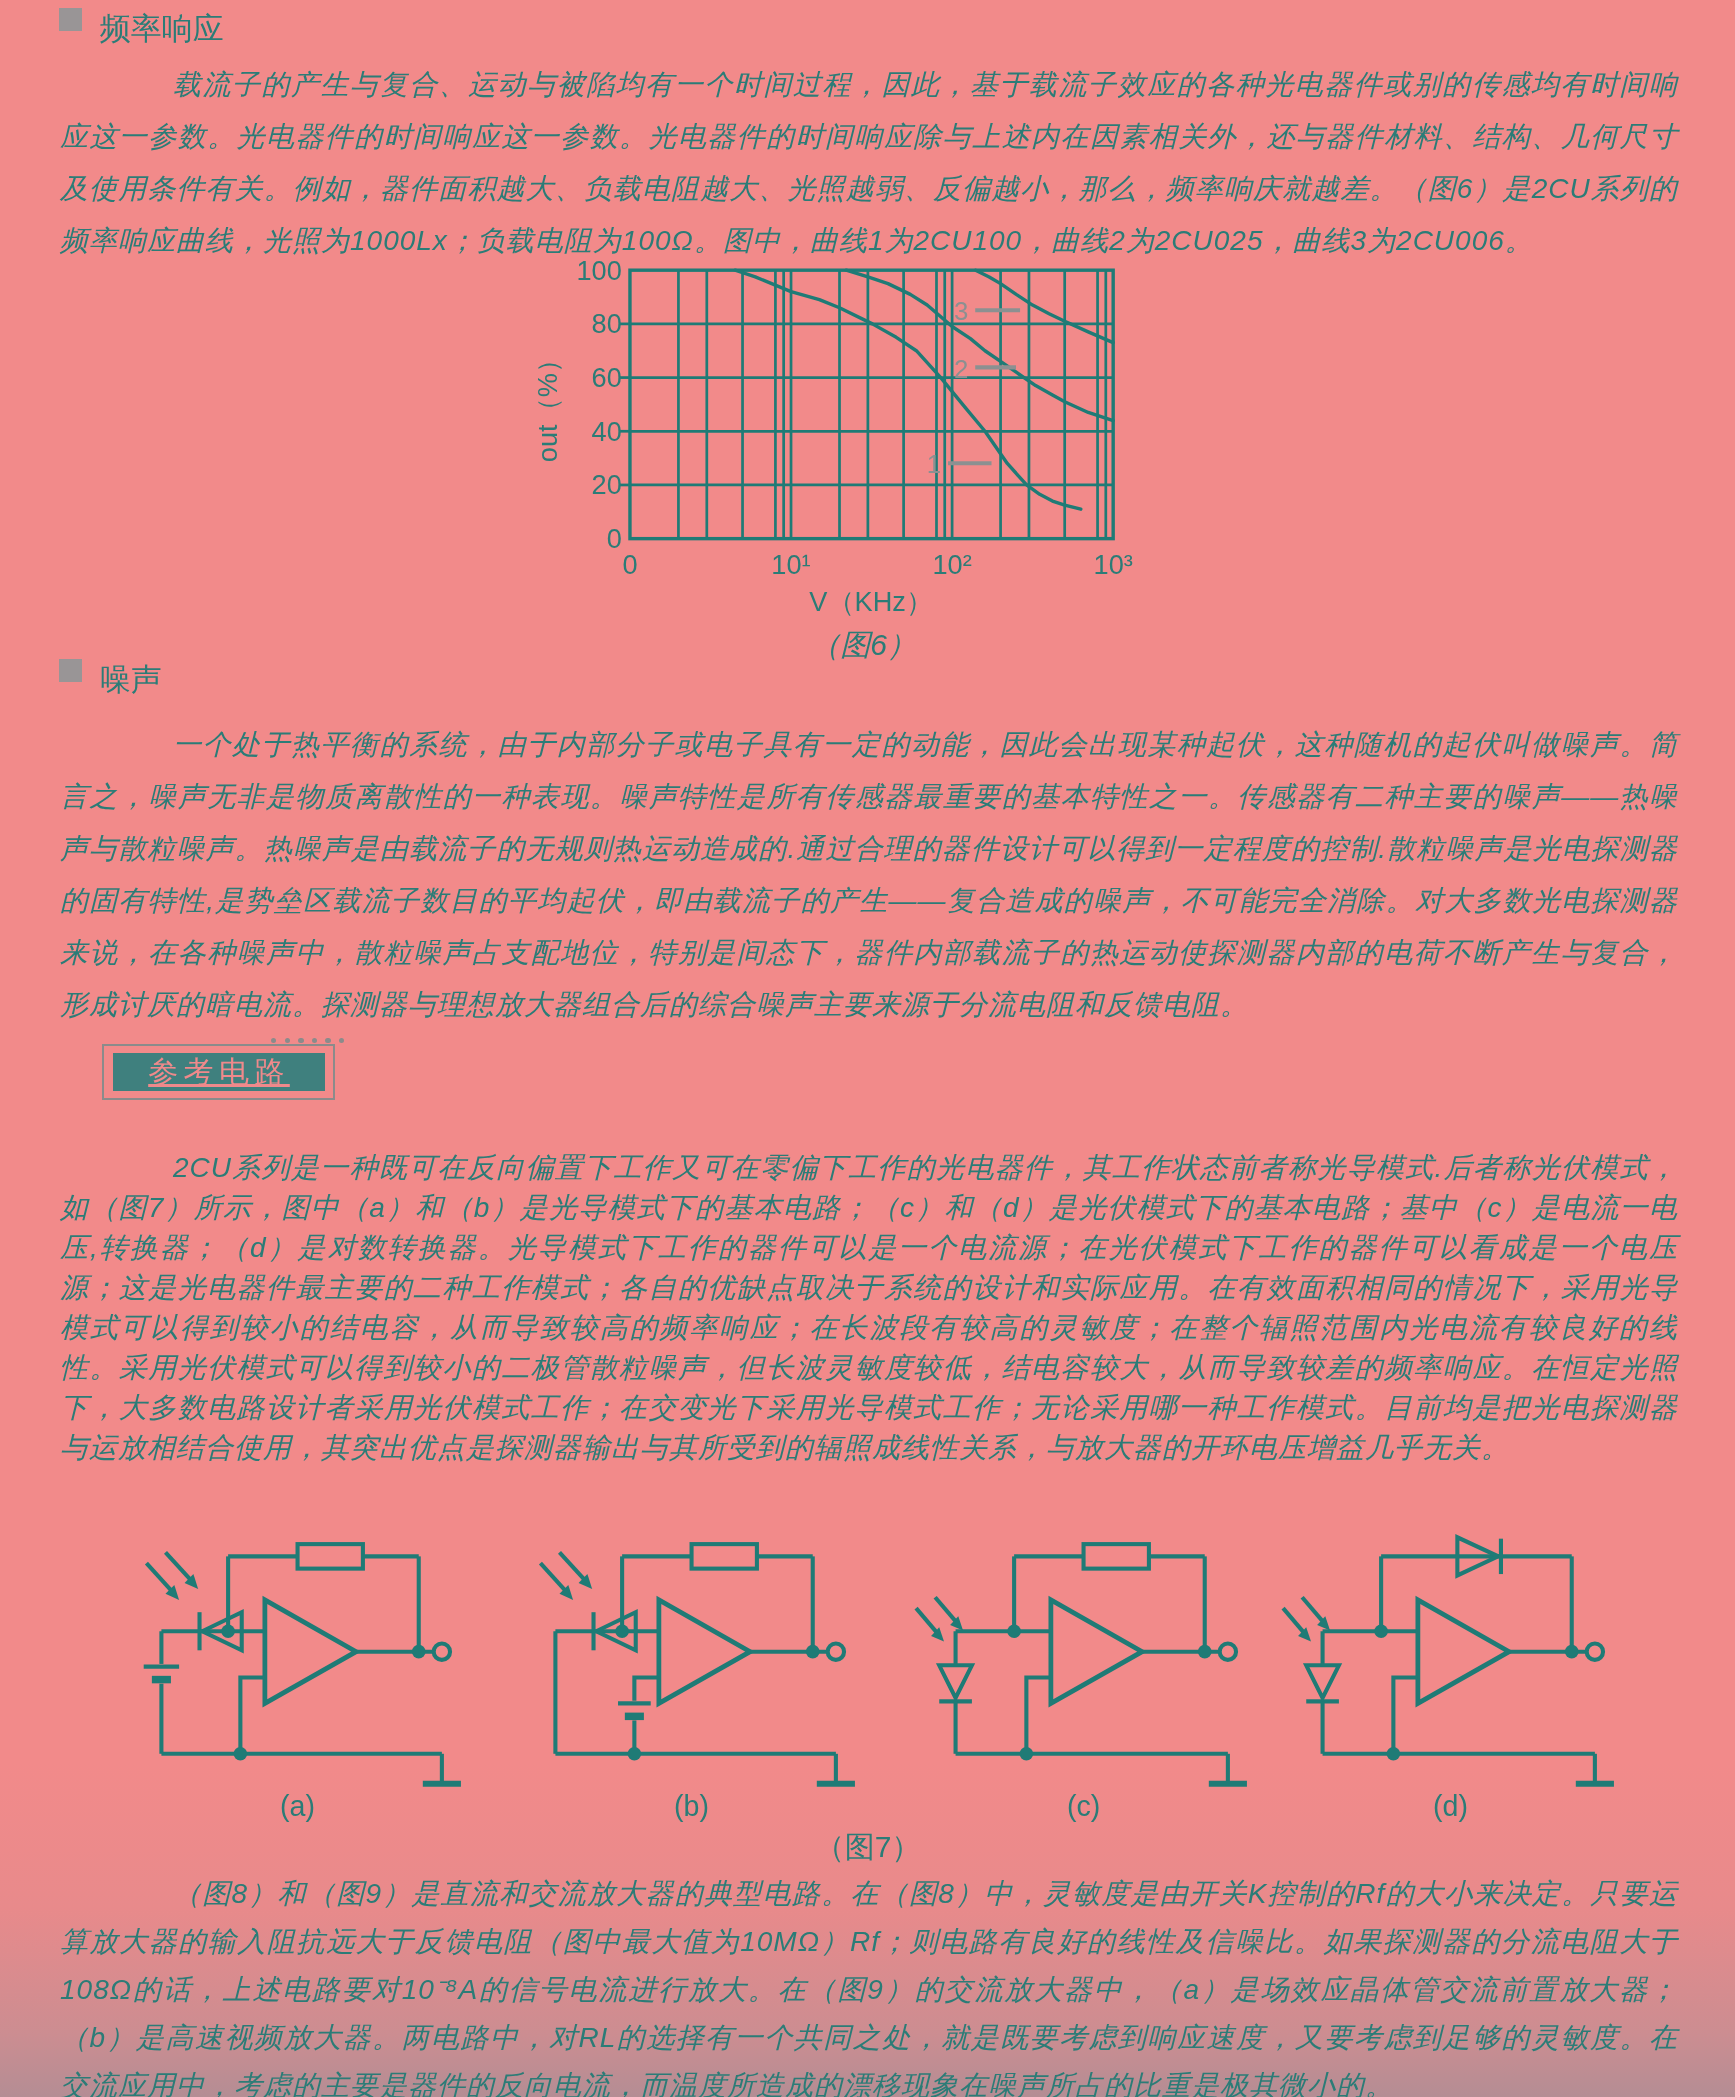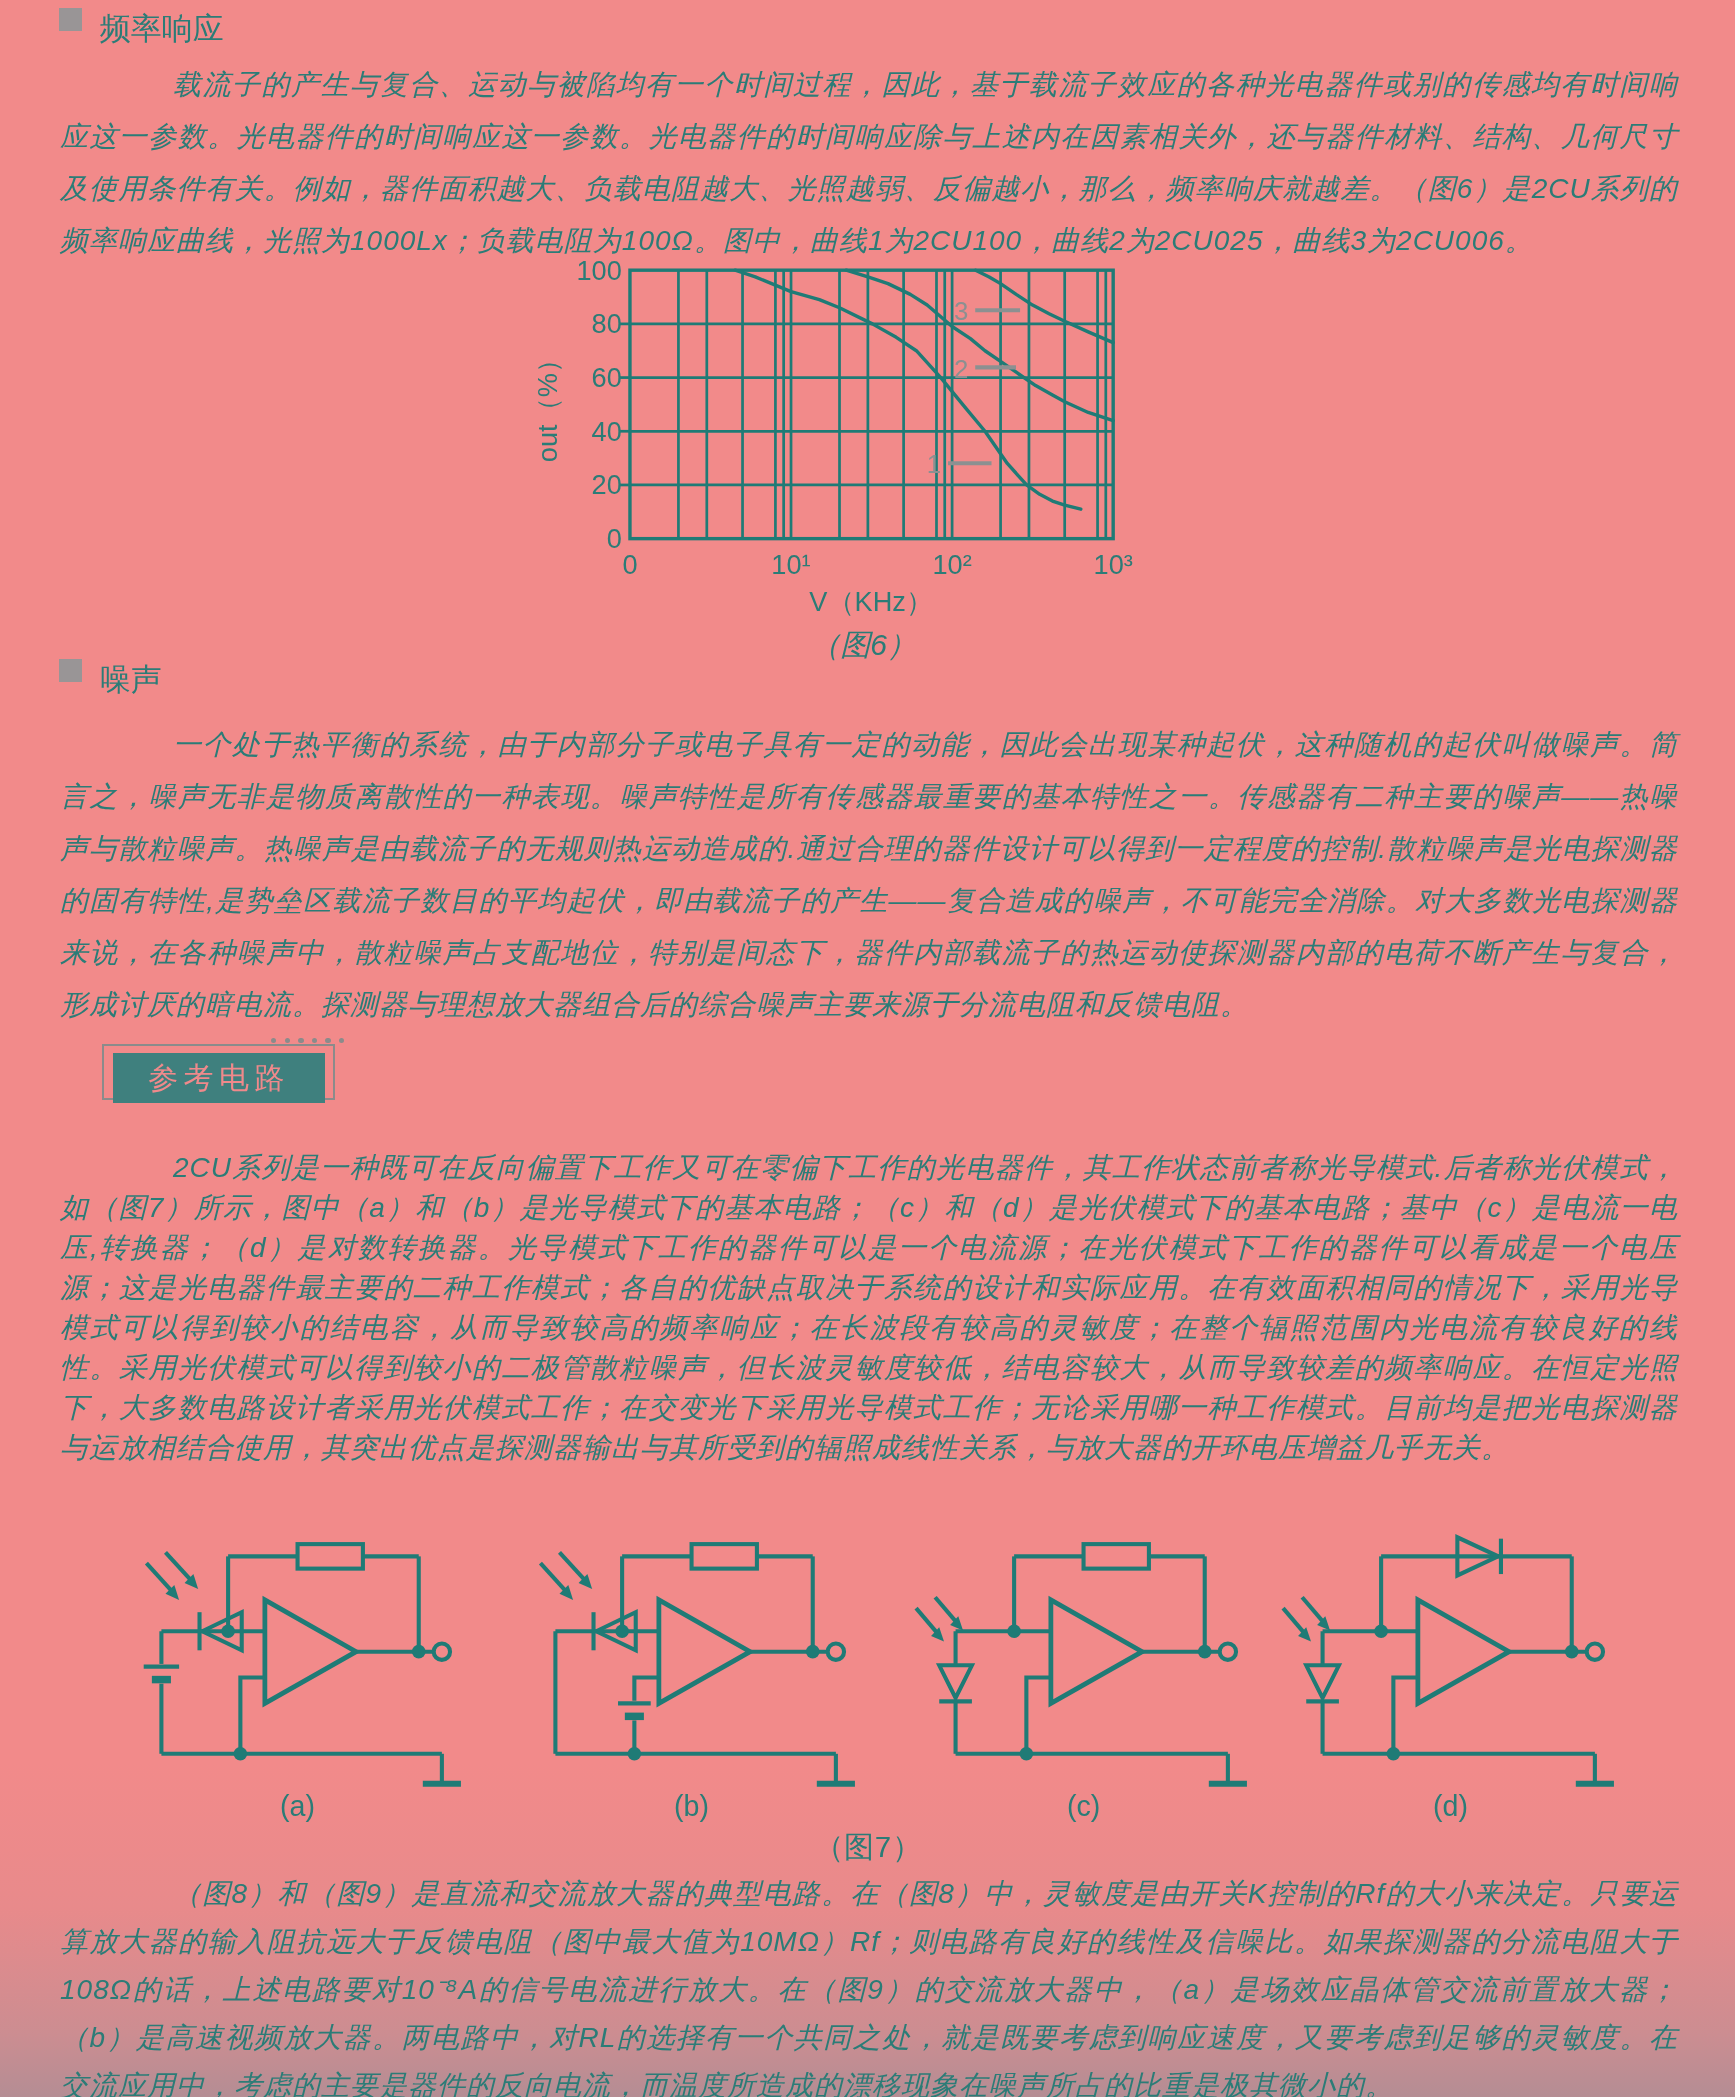--- a/index.html
+++ b/index.html
@@ -19,22 +19,22 @@
   .chart{position:absolute;left:514px;top:260px;width:656px;height:367px;}
   .chart line,.chart rect,.chart polyline{stroke:#1F7B76;stroke-width:4;fill:none;}
   .chart rect.frame{stroke-width:5;}
   .chart polyline.curve{stroke-width:5;stroke-linejoin:round;stroke-linecap:round;}
   .chart text{fill:#2B7C77;font-size:40px;font-family:"Liberation Sans",sans-serif;}
   .chart text.glabel{fill:#8C9091;font-size:38px;}
   .chart line.ldash{stroke:#8C9091;stroke-width:6;}
   .chart line.tick{stroke-width:4;}
   
   .badge-frame{position:absolute;left:102px;top:1044px;width:233px;height:56px;border:2px solid #8B8B8B;box-sizing:border-box;}
-  .badge-box{position:absolute;left:113px;top:1053px;width:212px;height:50px;background:#3F807E;
-             display:flex;align-items:center;justify-content:center;font-size:30px;letter-spacing:5.4px;color:#F0898B;}
+  .badge-box{position:absolute;left:113px;top:1053px;width:212px;height:38px;background:#3F807E;
+             display:flex;align-items:center;justify-content:center;font-size:30px;letter-spacing:5.4px;color:#F0898B;text-decoration:underline;}
   .badge-dots{position:absolute;left:271px;top:1038px;display:flex;gap:8.2px;}
   .badge-dots i{width:5.4px;height:5.4px;border-radius:50%;background:#8B8B8B;}
   
   .circuit{position:absolute;top:1529px;width:354px;height:293px;}
   .circuit line,.circuit polyline,.circuit polygon,.circuit rect,.circuit circle.term{
       stroke:#1F7B76;stroke-width:6;fill:none;}
   .circuit polygon.op{stroke-width:7;}
   .circuit line.thick{stroke-width:11;}
   .circuit line.gbar{stroke-width:9;}
   .circuit polygon.fill{fill:#1F7B76;stroke:none;}
@@ -267,16 +267,16 @@
   <circle class="term" cx="464" cy="180" r="12"></circle>
   <line x1="64" y1="330" x2="464" y2="330"></line>
   <line x1="464" y1="330" x2="464" y2="370"></line>
   <line class="gbar" x1="436" y1="374" x2="492" y2="374"></line>
   <circle class="dot" cx="150" cy="150" r="10"></circle>
   <circle class="dot" cx="168" cy="330" r="10"></circle>
   <circle class="dot" cx="430" cy="180" r="10"></circle>
   <text x="252" y="422">(d)</text>
 </svg>
 
-<div class="caption" style="left:0;top:1827px;width:1736px;font-family:Liberation Mono, monospace;">（图7）</div>
+<div class="caption" style="left:0;top:1827px;width:1736px;">（图7）</div>
 
 <p class="para close" style="top:1870px;margin:0;">（图8）和（图9）是直流和交流放大器的典型电路。在（图8）中，灵敏度是由开关K控制的Rf的大小来决定。只要运算放大器的输入阻抗远大于反馈电阻（图中最大值为10MΩ）Rf；则电路有良好的线性及信噪比。如果探测器的分流电阻大于108Ω的话，上述电路要对10⁻⁸A的信号电流进行放大。在（图9）的交流放大器中，（a）是场效应晶体管交流前置放大器；（b）是高速视频放大器。两电路中，对RL的选择有一个共同之处，就是既要考虑到响应速度，又要考虑到足够的灵敏度。在交流应用中，考虑的主要是器件的反向电流，而温度所造成的漂移现象在噪声所占的比重是极其微小的。</p>
 
 
 </body></html>

